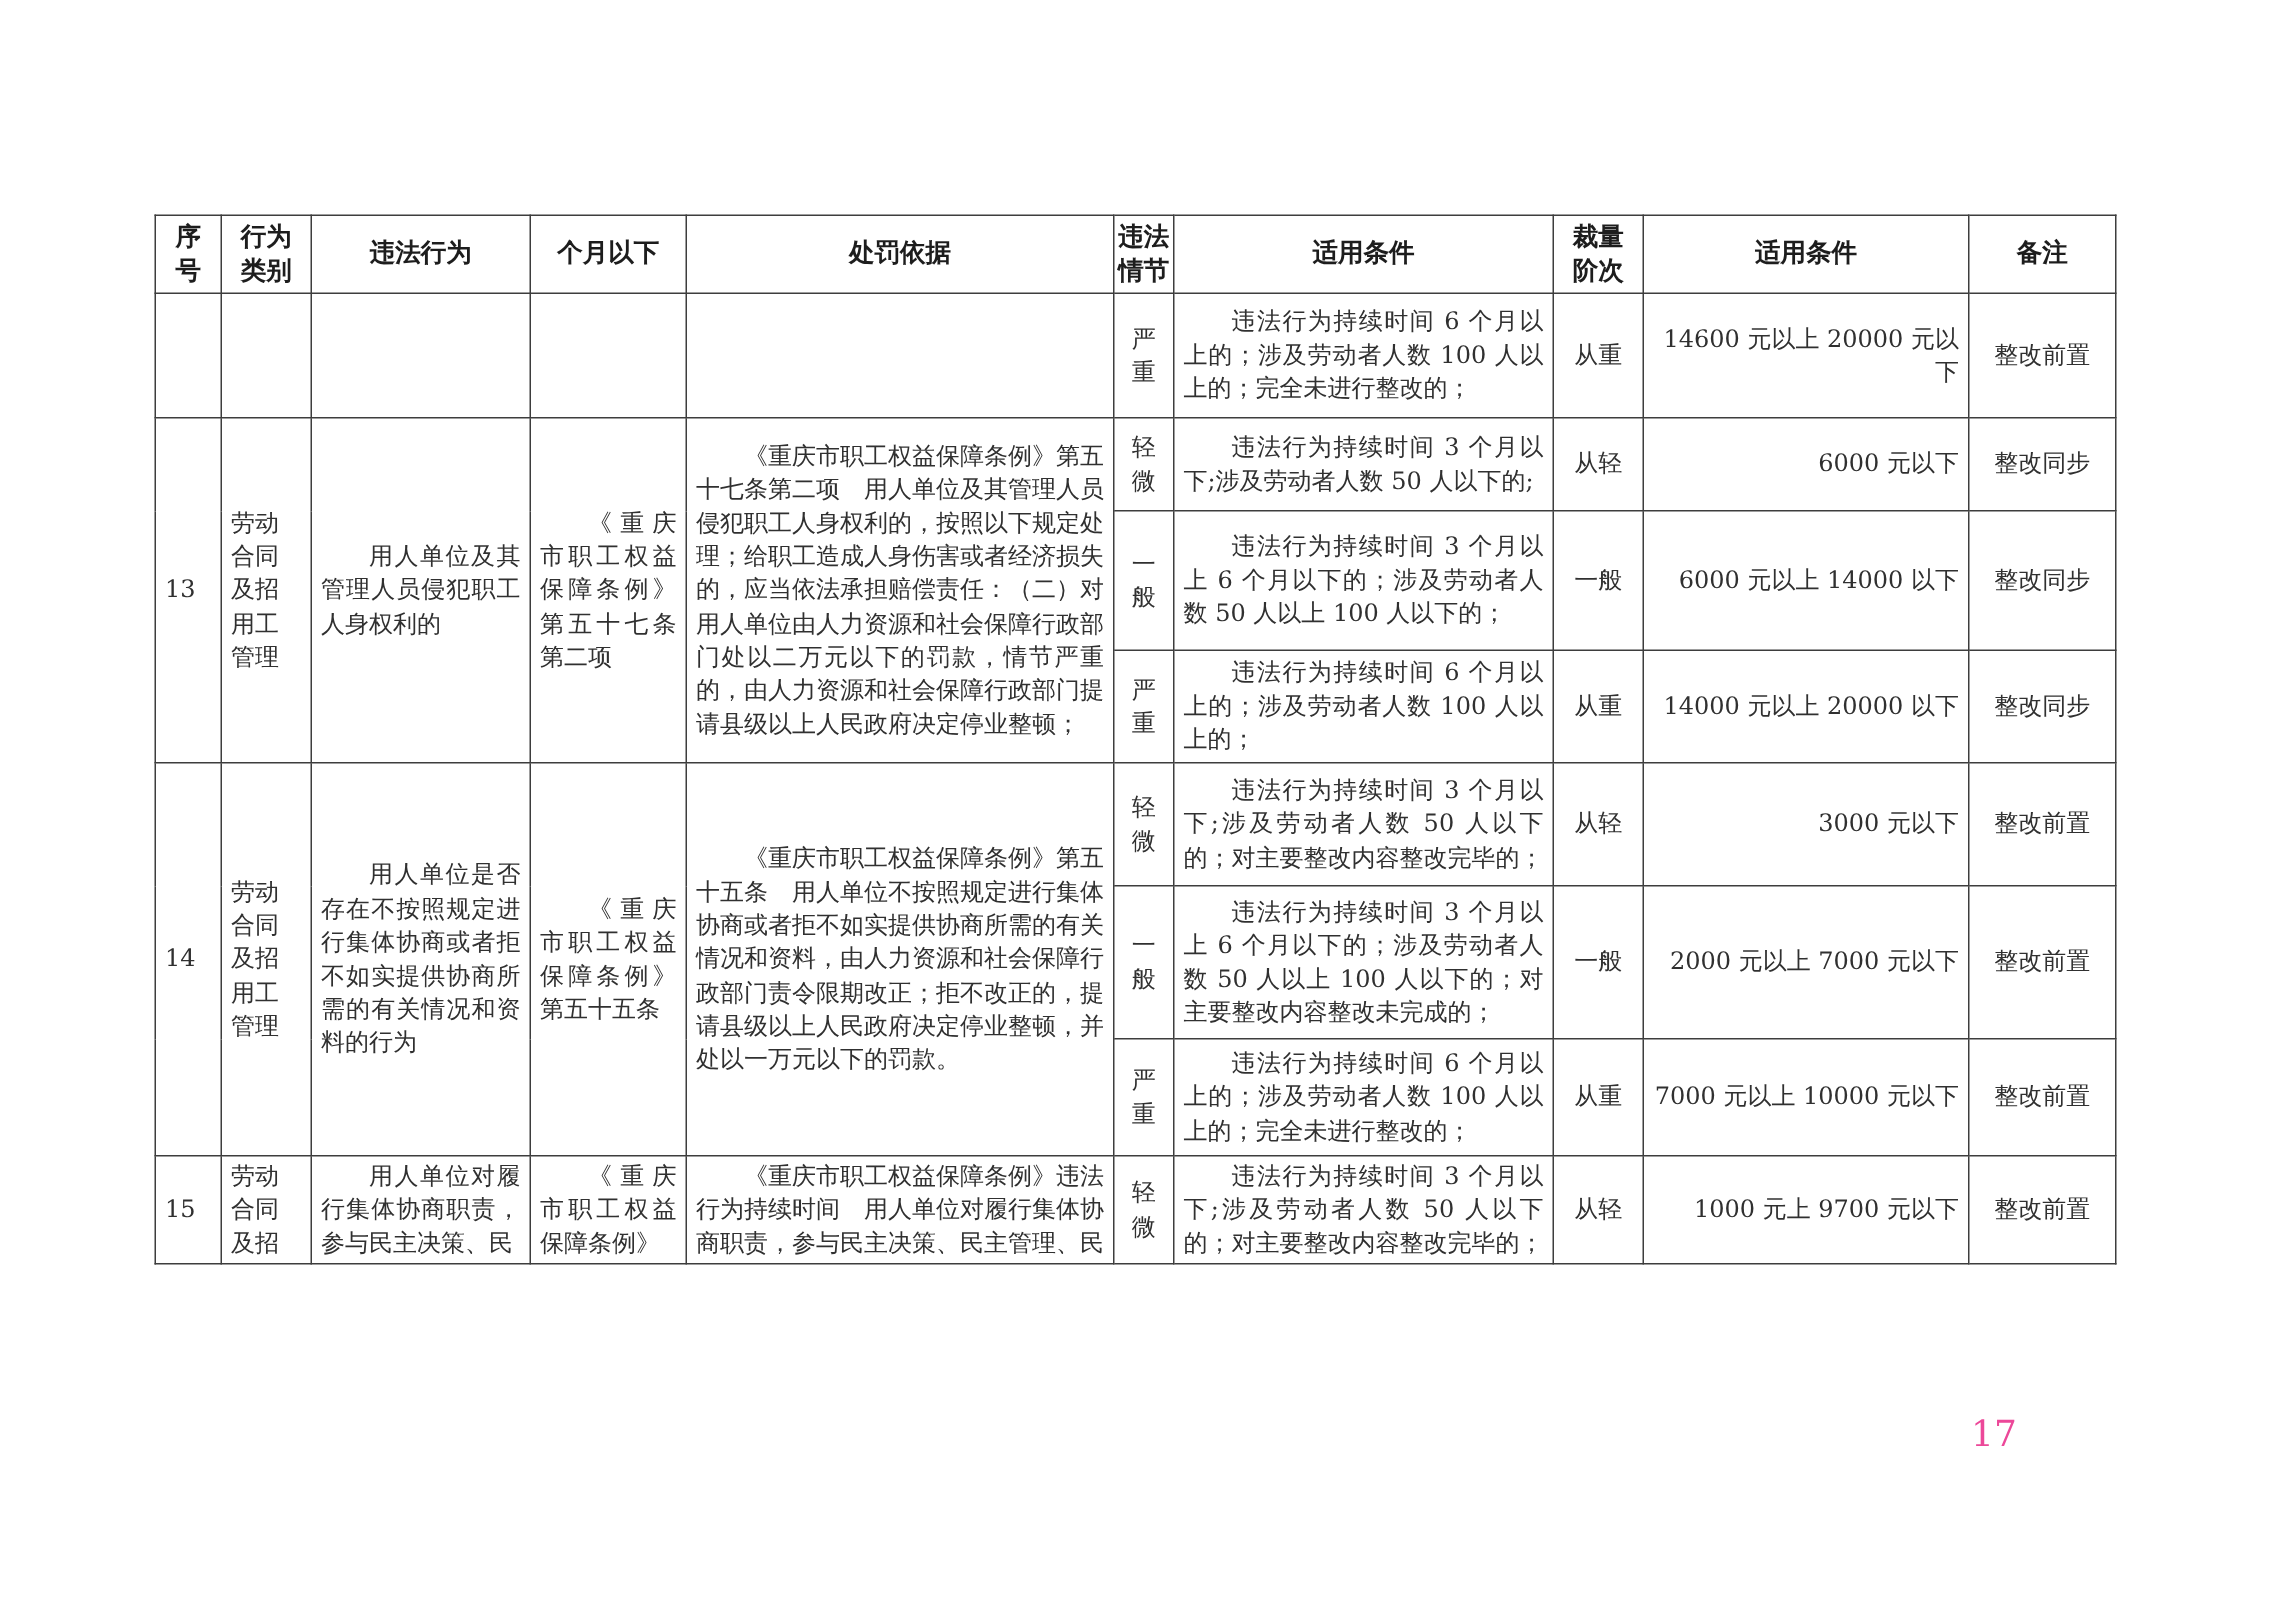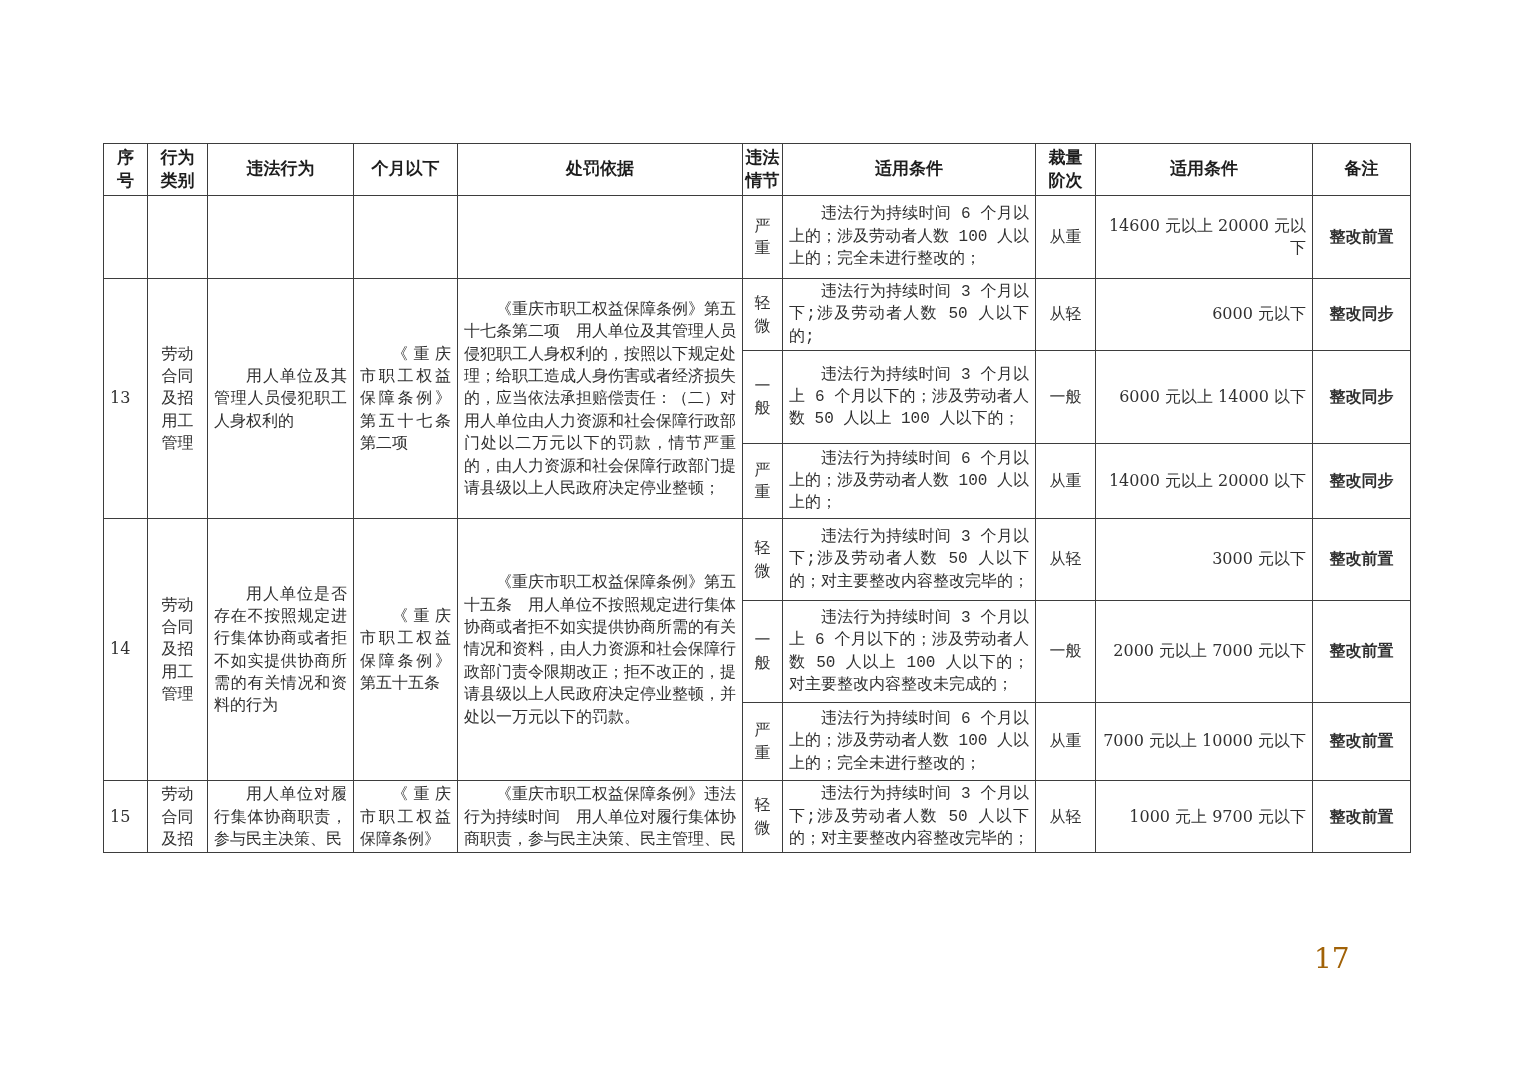--- a/index.html
+++ b/index.html
@@ -47,21 +47,21 @@
     white-space: pre-line;
     color: #1d1d1d;
     padding: 2px 2px;
   }
   td.c-serial {
     text-align: left;
     font-size: 17px;
     padding: 2px 2px;
   }
   td.c-category {
-    text-align: center;
+    text-align: left;
     white-space: pre-line;
     line-height: 1.85;
     padding: 2px 2px;
   }
   td.c-behavior, td.c-basis {
     text-align: justify;
     text-indent: 2em;
     padding: 2px 8px;
   }
   td.c-penalty {
@@ -71,37 +71,35 @@
     line-height: 1.42;
   }
   td.c-severity, td.c-level {
     text-align: center;
     padding: 2px 1px;
   }
   td.c-condition {
     text-align: justify;
     text-indent: 2em;
     padding: 2px 10px;
-    font-family: Liberation Mono, monospace;
   }
   td.c-standard {
     text-align: right;
     padding: 2px 10px;
   }
   td.c-remark {
     text-align: center;
     padding: 2px 4px;
-    font-weight: bold;
   }
   .page-number {
     position: absolute;
     left: 1314px;
     top: 942px;
-    font-size: 28px;
-    color: #a16207;
+    font-size: 24px;
+    color: #ec4899;
     font-family: "DejaVu Serif", "Liberation Serif", serif;
   }
 </style>
 </head>
 <body>
 
 <div class="sheet">
 
   <table class="penalty">
     <colgroup>

